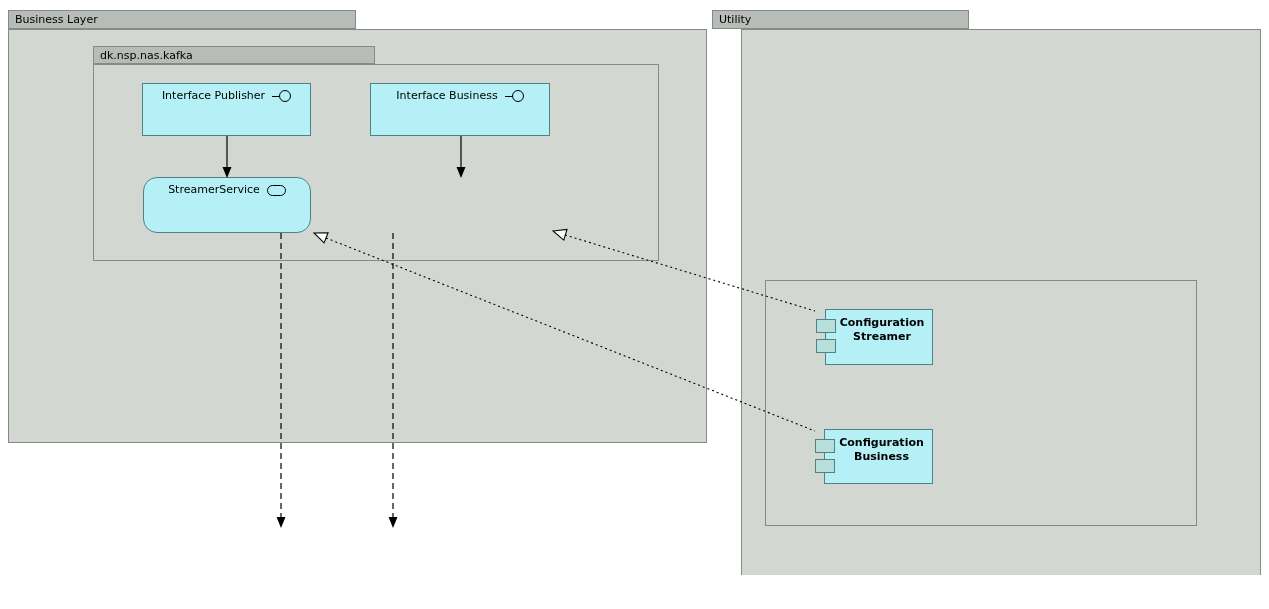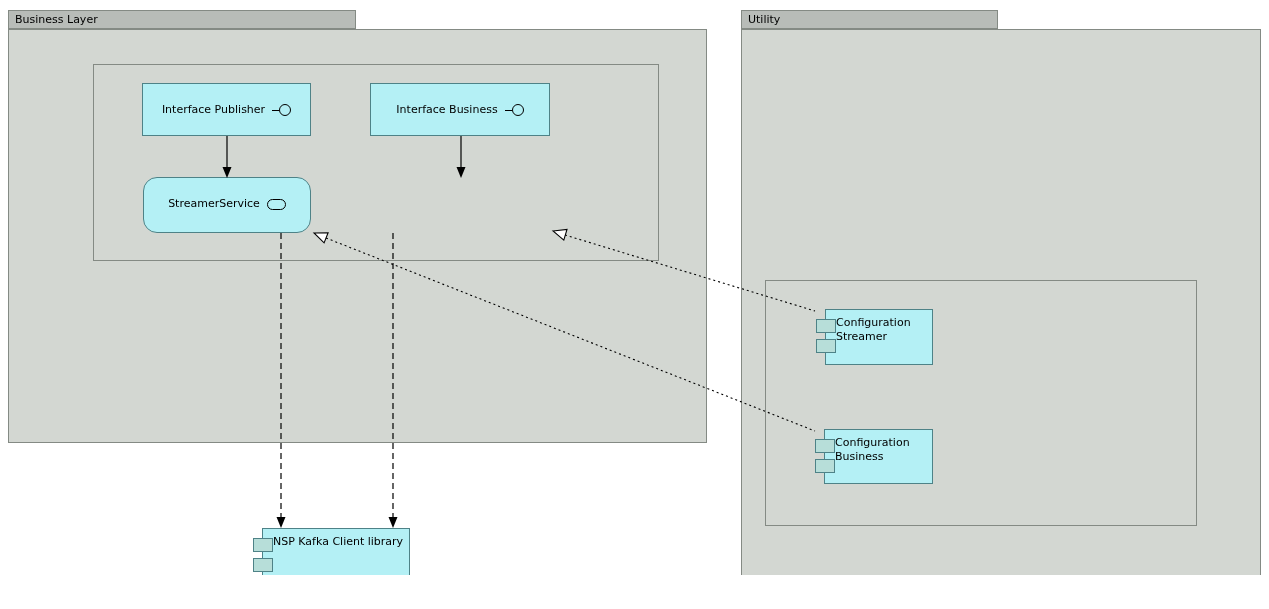--- a/index.html
+++ b/index.html
@@ -35,25 +35,25 @@
     position:absolute;
     background:var(--node-fill,#b4f0f5);
     border:1px solid var(--node-border,#4e8287);
     box-sizing:border-box;
     font-size:11px;line-height:14px;
     z-index:5;
   }
   .node.rounded{border-radius:14px;}
   .title-row{
     display:flex;justify-content:center;align-items:center;
-    gap:7px;padding-top:19px;
+    gap:7px;padding-top:5px;
   }
   .node .lbl{white-space:nowrap;}
   .node.component .lbl-block{
-    padding:6px 4px 0 10px;text-align:left;white-space:normal;
+    padding:6px 4px 0 10px;text-align:center;white-space:normal;font-weight:bold;
   }
   
   .iface-icon{display:inline-flex;align-items:center;}
   .iface-dash{display:inline-block;width:7px;height:0;border-top:1.2px solid #000;}
   .iface-circle{
     display:inline-block;width:10px;height:10px;
     border:1.2px solid #000;border-radius:50%;
     background:transparent;
   }
   
@@ -79,23 +79,24 @@
   svg.edges *{vector-effect:non-scaling-stroke;}
 </style>
 </head>
 <body>
 
 <div class="canvas">
 
   <div class="pkg-tab" style="left:8px;top:10px;width:348px;height:19px">Business Layer</div>
   <div class="pkg-body" style="left:8px;top:29px;width:699px;height:414px"></div>
 
-  <div class="pkg-tab" style="left:741px;top:10px;width:257px;height:19px">Utility</div>
+  <div class="pkg-tab" style="left:712px;top:10px;width:257px;height:19px">Utility</div>
   <div class="pkg-body" style="left:741px;top:29px;width:520px;height:568px"></div>
 
+  <div class="pkg-tab inner" style="left:93px;top:46px;width:282px;height:18px">dk.nsp.nas.kafka</div>
   <div class="pkg-body inner" style="left:93px;top:64px;width:566px;height:197px"></div>
 
   <div class="pkg-body inner" style="left:765px;top:280px;width:432px;height:246px"></div>
 
   <div class="node" style="left:142px;top:83px;width:169px;height:53px">
     <div class="title-row">
       <span class="lbl">Interface Publisher</span>
       <span class="iface-icon">
         <span class="iface-dash"></span>
         <span class="iface-circle"></span>
@@ -126,25 +127,20 @@
     <span class="ctab t2"></span>
     <div class="lbl-block">Configuration Streamer</div>
   </div>
 
   <div class="node component" style="left:824px;top:429px;width:109px;height:55px">
     <span class="ctab t1"></span>
     <span class="ctab t2"></span>
     <div class="lbl-block">Configuration Business</div>
   </div>
 
-  <div class="node component" style="left:262px;top:528px;width:148px;height:55px">
-    <span class="ctab t1"></span>
-    <span class="ctab t2"></span>
-    <div class="lbl-block">NSP Kafka Client library</div>
-  </div>
 
   <svg class="edges" viewBox="0 0 1269 609">
 
     <g>
       <line x1="227" y1="136" x2="227" y2="170" stroke="#000" stroke-width="1.2"></line>
       <polygon points="227,178 222.5,167 231.5,167" fill="#000"></polygon>
     </g>
 
     <g>
       <line x1="461" y1="136" x2="461" y2="170" stroke="#000" stroke-width="1.2"></line>

